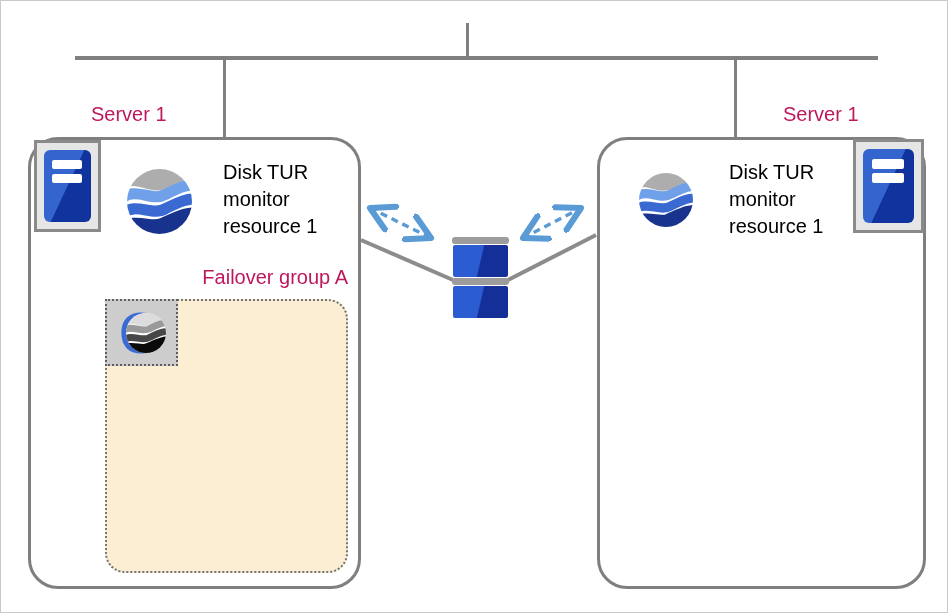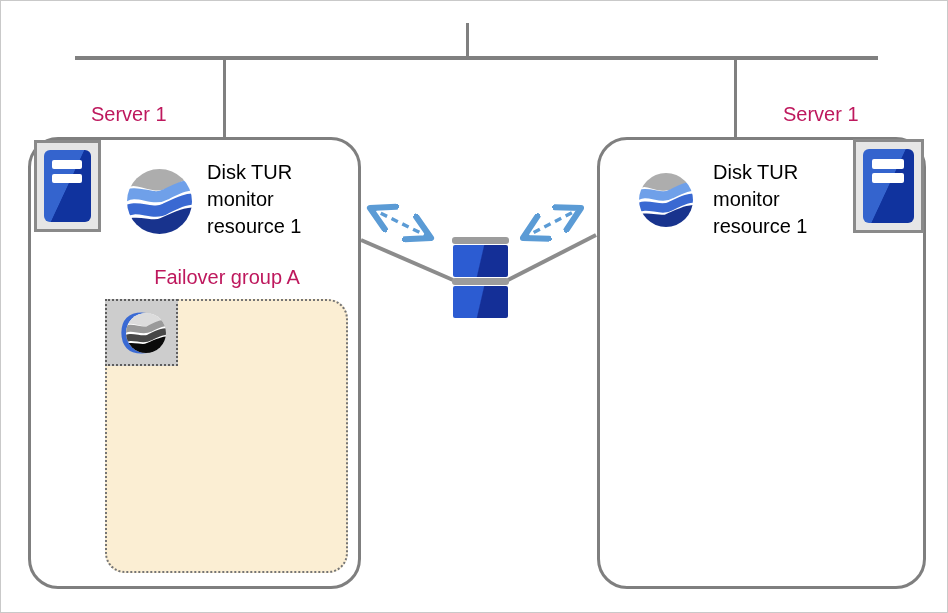--- a/index.html
+++ b/index.html
@@ -13,21 +13,21 @@
   
   .server-box{position:absolute;border:3px solid #7F7F7F;border-radius:30px;background:transparent;box-sizing:border-box;}
   
   .srv-frame{position:absolute;border:3px solid #8A8A8A;background:#E6E6E6;box-sizing:border-box;padding:7px;}
   .tower{position:relative;width:100%;height:100%;border-radius:6px;
          background:linear-gradient(115deg,#3464CE 49.5%,#10339E 50.5%);}
   .tower .slot{position:absolute;left:18%;width:62%;height:13%;background:#fff;border-radius:2px;}
   .tower .slot.s1{top:14%;}
   .tower .slot.s2{top:33%;}
   
-  .montxt{position:absolute;color:#000;font-size:20px;line-height:27px;white-space:pre-line;}
+  .montxt{position:absolute;color:#000;font-size:20px;line-height:27px;white-space:pre-line;margin-left:16px;}
   
   .group-box{position:absolute;left:104px;top:298px;width:243px;height:274px;box-sizing:border-box;
              background:#FBEED3;border:2px dotted #757575;border-radius:4px 20px 20px 20px;}
   .group-icon{position:absolute;left:104px;top:298px;width:73px;height:67px;box-sizing:border-box;
               background:#CDCDCD;border:2px dotted #5E5E5E;}
   .group-letter{position:absolute;left:0;top:0;width:100%;height:100%;display:flex;align-items:center;justify-content:center;
                 font-size:58px;font-weight:bold;color:#3A6AD4;line-height:1;}
   .group-globe{position:absolute;left:19px;top:12px;width:40px;height:40px;}
   
   .disk{position:absolute;left:451px;top:236px;width:57px;height:82px;}
@@ -103,21 +103,21 @@
     </g>
   </svg>
 
   <div class="montxt" style="left:206px;top:158px;">Disk TUR
 monitor
 resource 1</div>
   <div class="montxt" style="left:712px;top:158px;">Disk TUR
 monitor
 resource 1</div>
 
-  <div class="lbl" style="left:105px;top:265px;width:242px;text-align:center;">Failover group A</div>
+  <div class="lbl" style="left:105px;top:265px;width:242px;text-align:right;">Failover group A</div>
   <div class="group-box"></div>
   <div class="group-icon">
     <div class="group-letter">G</div>
     <svg class="group-globe" viewBox="0 0 64 64">
       <clipPath id="bclip">
           <circle cx="32" cy="32" r="32"></circle>
         </clipPath>
       <g clip-path="url(#bclip)">
         <rect width="64" height="64" fill="#ffffff"></rect>
         <path d="M-6,10 C10,-2 24,16 38,8 C50,2 60,-4 72,0" stroke="#DCDCDC" stroke-width="22" fill="none"></path>

